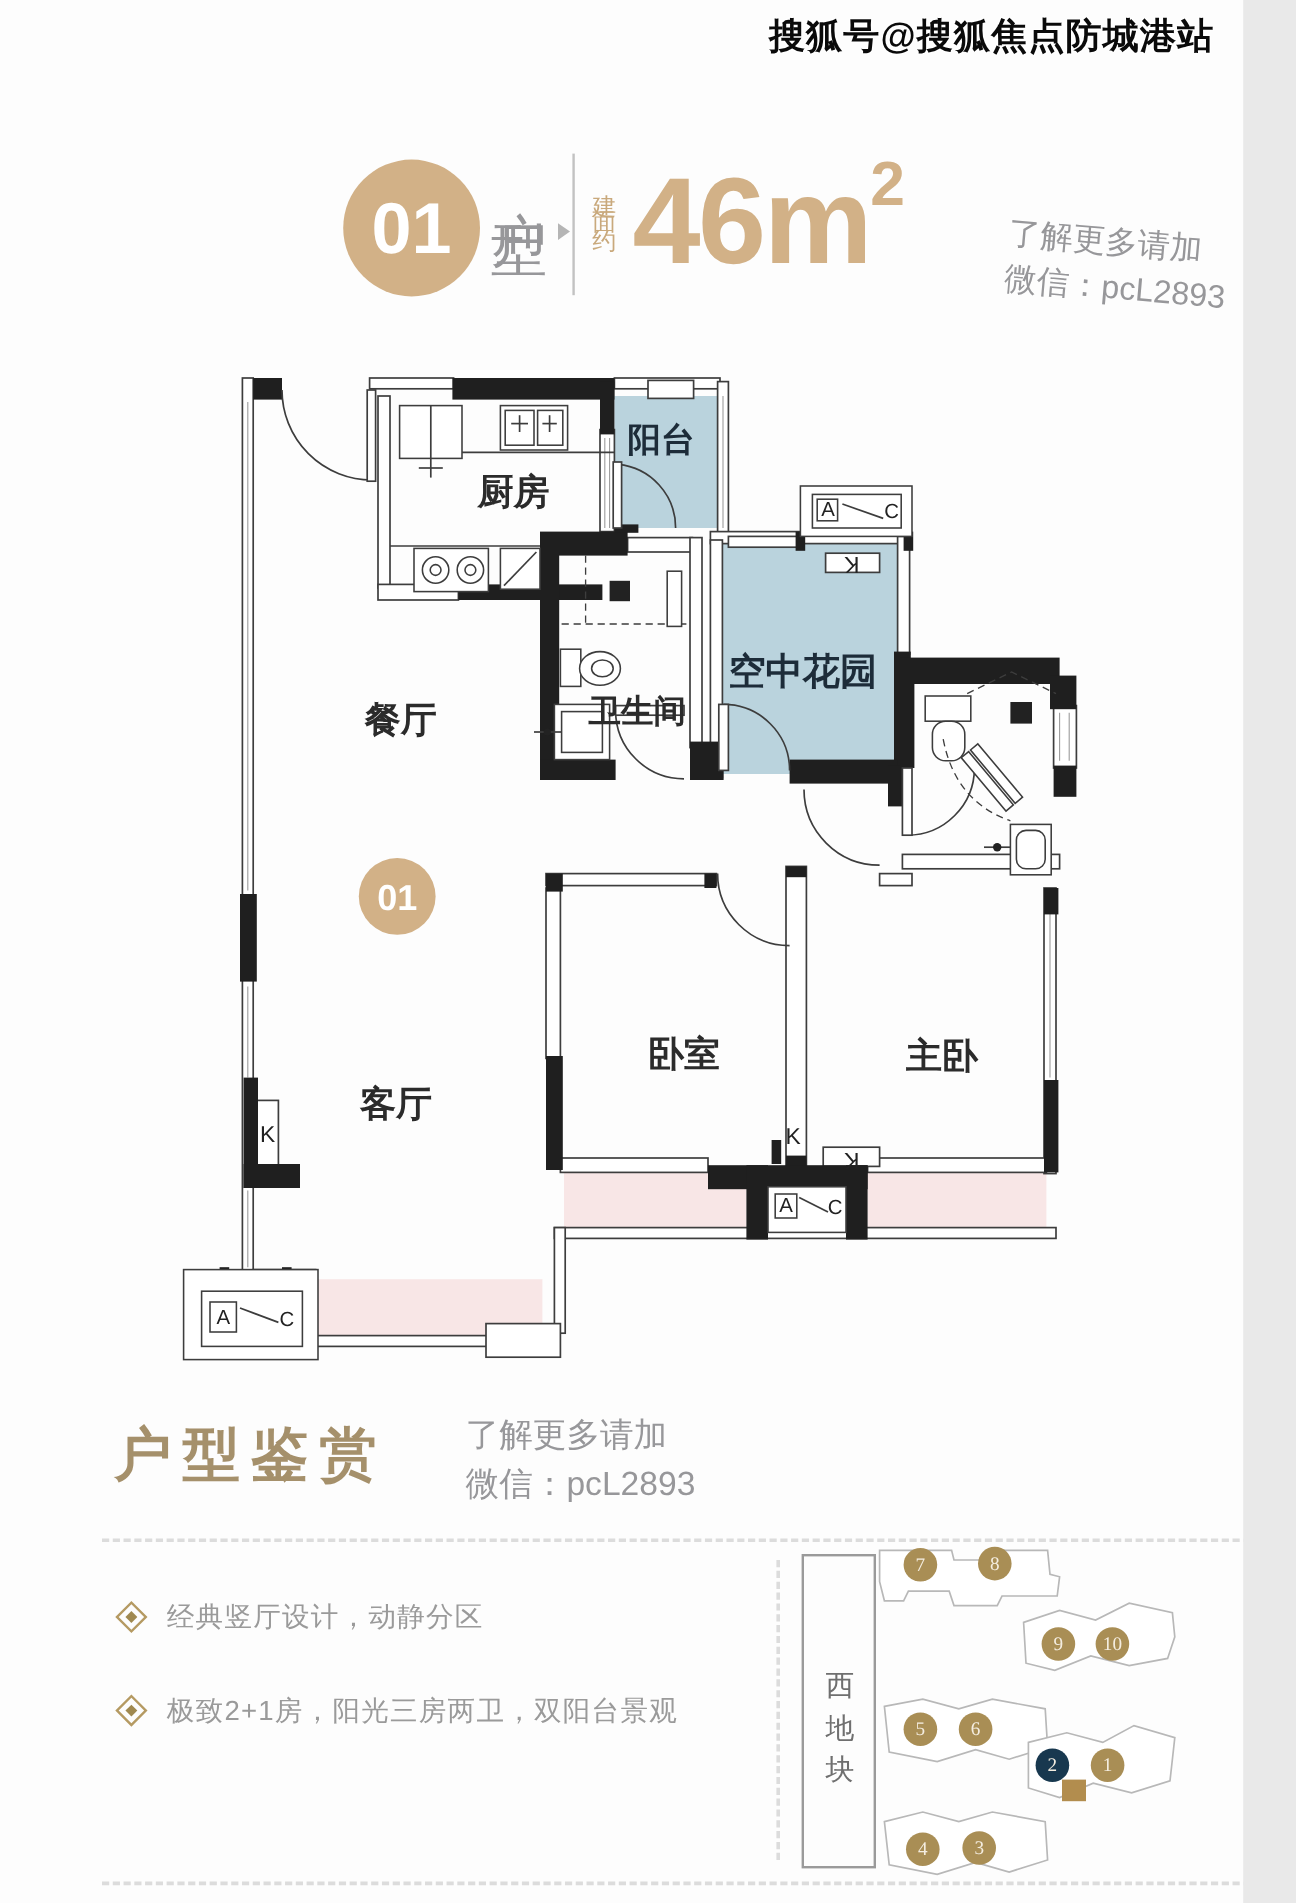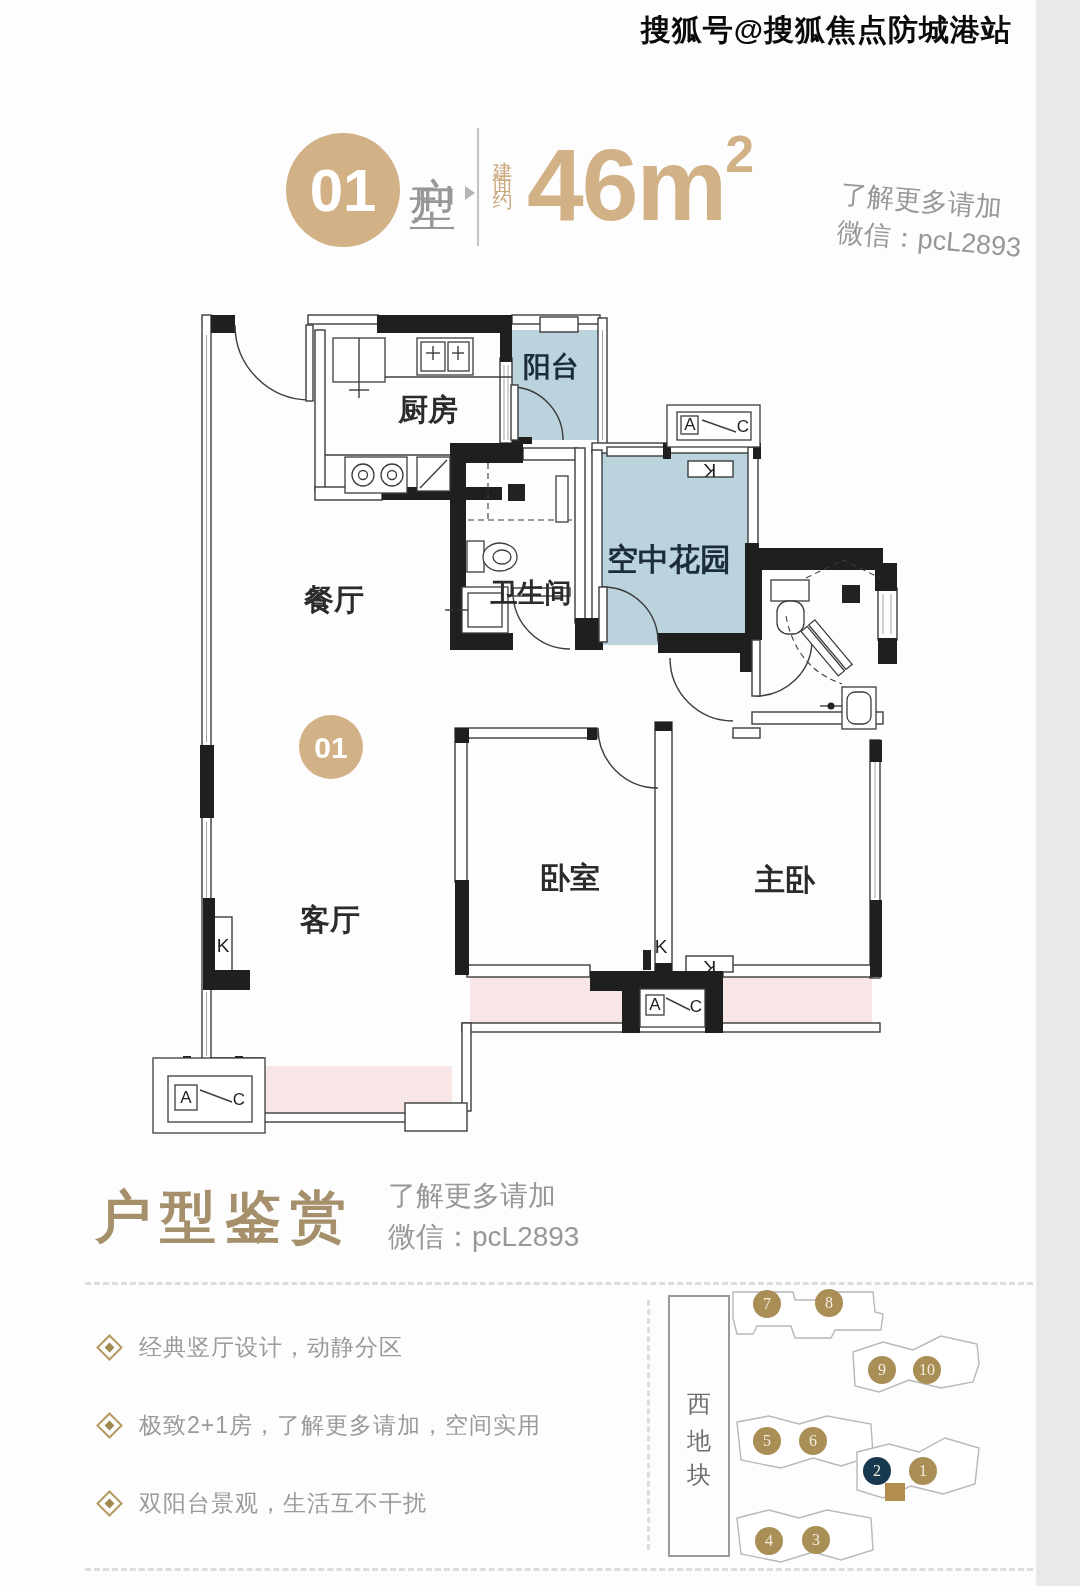--- a/index.html
+++ b/index.html
@@ -19,21 +19,21 @@
     border-bottom:7px solid transparent;border-left:10px solid #b5b5b5;}
   .area-prefix{position:absolute;left:492px;top:146px;font-size:20px;color:#c9a97c;
     writing-mode:vertical-rl;text-orientation:upright;letter-spacing:14px;line-height:22px;}
   .area-value{position:absolute;left:527px;top:128px;color:#d2b187;font-size:102px;font-weight:bold;
     letter-spacing:-2px;line-height:1;}
   .area-sup{font-size:52px;vertical-align:48px;letter-spacing:0;}
   .contact-top{position:absolute;left:842px;top:176px;font-size:27px;color:#97979a;line-height:1.4;
     transform:rotate(5deg);transform-origin:left top;}
   
   .sec-title{position:absolute;left:95px;top:1180px;font-family:"Liberation Serif","DejaVu Serif",serif;
-    font-size:56px;font-weight:bold;color:#a5906b;letter-spacing:9px;}
+    font-size:48px;font-weight:bold;color:#a5906b;letter-spacing:9px;}
   .contact-bottom{position:absolute;left:388px;top:1176px;font-size:28px;color:#97979a;line-height:1.45;}
   .dash-top{position:absolute;left:85px;top:1282px;width:975px;border-top:3px dashed #dcdcdc;}
   .dash-bottom{position:absolute;left:85px;top:1568px;width:975px;border-top:3px dashed #dcdcdc;}
   .bullets{position:absolute;left:96px;top:1332px;width:500px;}
   .bullet-row{display:flex;align-items:center;margin-bottom:47px;}
   .diamond{width:15px;height:15px;border:2px solid #b59a62;transform:rotate(45deg);
     display:flex;align-items:center;justify-content:center;margin:0 20px 0 4px;flex:0 0 auto;}
   .diamond i{display:block;width:7px;height:7px;background:#a08950;}
   .bullet-text{font-size:23px;color:#9a9a9a;letter-spacing:1px;white-space:nowrap;}
   
@@ -299,27 +299,21 @@
     <div class="bullet-row">
       <span class="diamond">
           <i></i>
         </span>
       <span class="bullet-text">经典竖厅设计，动静分区</span>
     </div>
     <div class="bullet-row">
       <span class="diamond">
           <i></i>
         </span>
-      <span class="bullet-text">极致2+1房，了解更多请加，空间实用</span>
-    </div>
-    <div class="bullet-row">
-      <span class="diamond">
-          <i></i>
-        </span>
-      <span class="bullet-text">双阳台景观，生活互不干扰</span>
+      <span class="bullet-text">极致2+1房，阳光三房两卫，双阳台景观</span>
     </div>
   </div>
 
   <div class="dash-bottom"></div>
 
   <div class="sitemap">
     <div class="sitemap-dash"></div>
     <div class="district">
       <span>西地块</span>
     </div>

